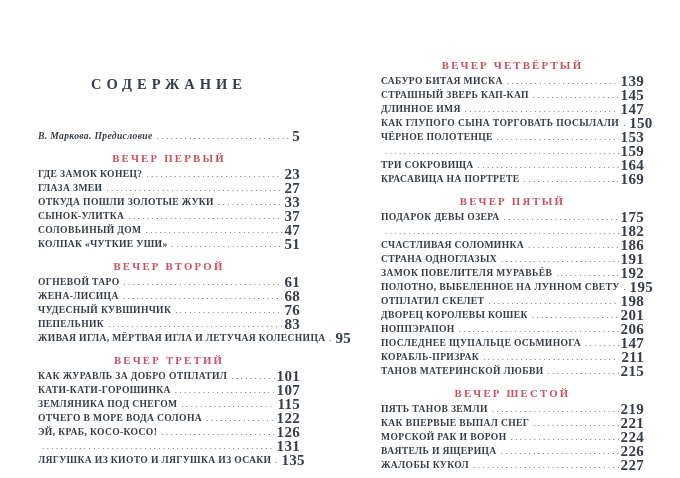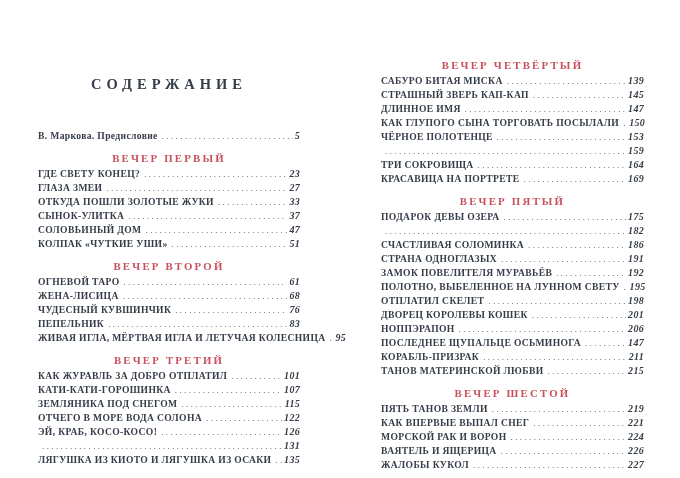--- a/index.html
+++ b/index.html
@@ -30,20 +30,21 @@
   .toc-main-title {
     text-align: center;
     font-size: 14.5px;
     font-weight: bold;
     letter-spacing: 5px;
     color: var(--ink);
     margin-bottom: 36px;
   }
   .preface-row { margin-bottom: 2px; }
   .preface-label {
+    font-style: italic;
     font-weight: normal;
     letter-spacing: 0.2px;
     font-size: 9.8px;
   }
   .section-heading {
     text-align: center;
     color: var(--accent);
     font-size: 10.8px;
     font-weight: bold;
     letter-spacing: 2.2px;
@@ -70,47 +71,46 @@
     flex: 1;
     overflow: hidden;
     white-space: nowrap;
     font-size: 9px;
     letter-spacing: 2.4px;
     margin: 0 2px 0 4px;
     color: var(--ink);
     min-width: 4px;
   }
   .toc-page {
-    font-size: 10px;
+    font-size: 15px;
     font-weight: 600;
     letter-spacing: 0.3px;
     color: var(--ink);
     text-align: right;
     white-space: nowrap;
-    font-style: italic;
   }
 </style>
 </head>
 <body>
 
 <div class="canvas">
 
   <div class="page page-left">
     <div class="toc-main-title">СОДЕРЖАНИЕ</div>
 
     <div class="toc-row preface-row">
       <span class="toc-title preface-label">В. Маркова. Предисловие</span>
       <span class="dots">........................................................................................................................</span>
       <span class="toc-page">5</span>
     </div>
 
     <div id="left-sections">
         <div class="section-heading">ВЕЧЕР ПЕРВЫЙ</div>
         <div class="toc-row">
-          <span class="toc-title">ГДЕ СВЕТУ КОНЕЦ?</span>
+          <span class="toc-title">ГДЕ ЗАМОК КОНЕЦ?</span>
           <span class="dots">........................................................................................................................</span>
           <span class="toc-page">23</span>
         </div>
         <div class="toc-row">
           <span class="toc-title">ГЛАЗА ЗМЕИ</span>
           <span class="dots">........................................................................................................................</span>
           <span class="toc-page">27</span>
         </div>
         <div class="toc-row">
           <span class="toc-title">ОТКУДА ПОШЛИ ЗОЛОТЫЕ ЖУКИ</span>

